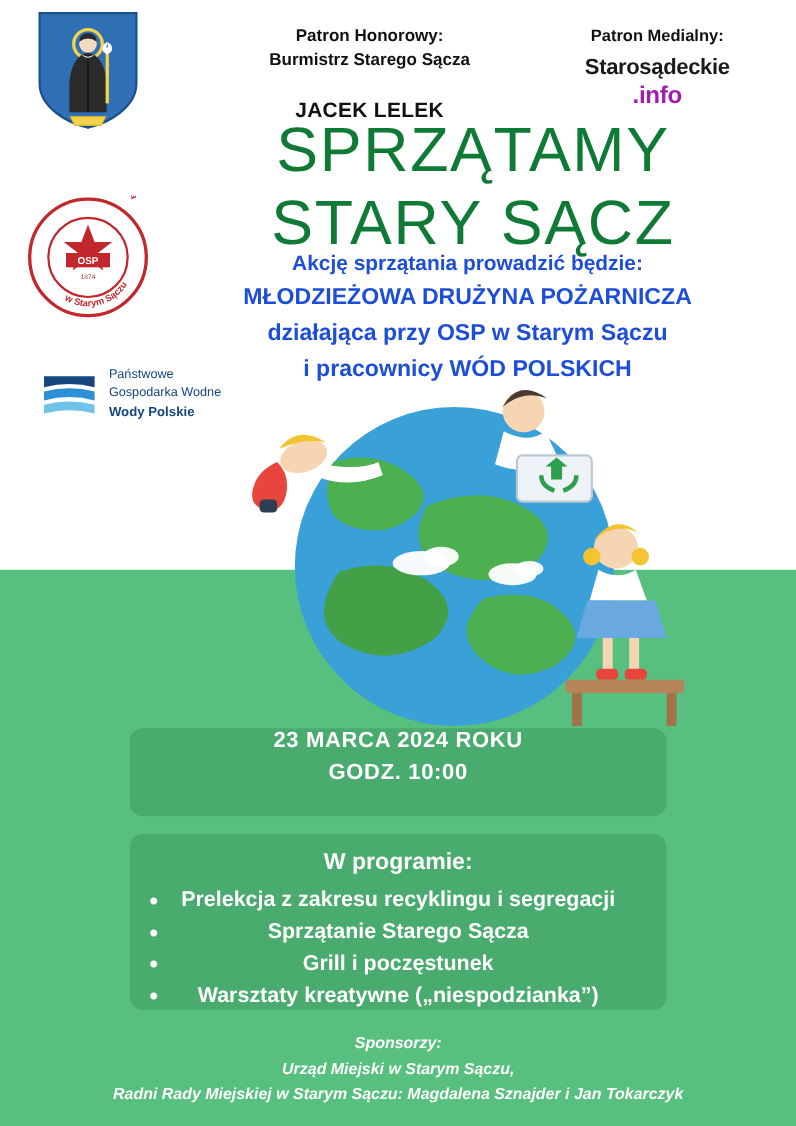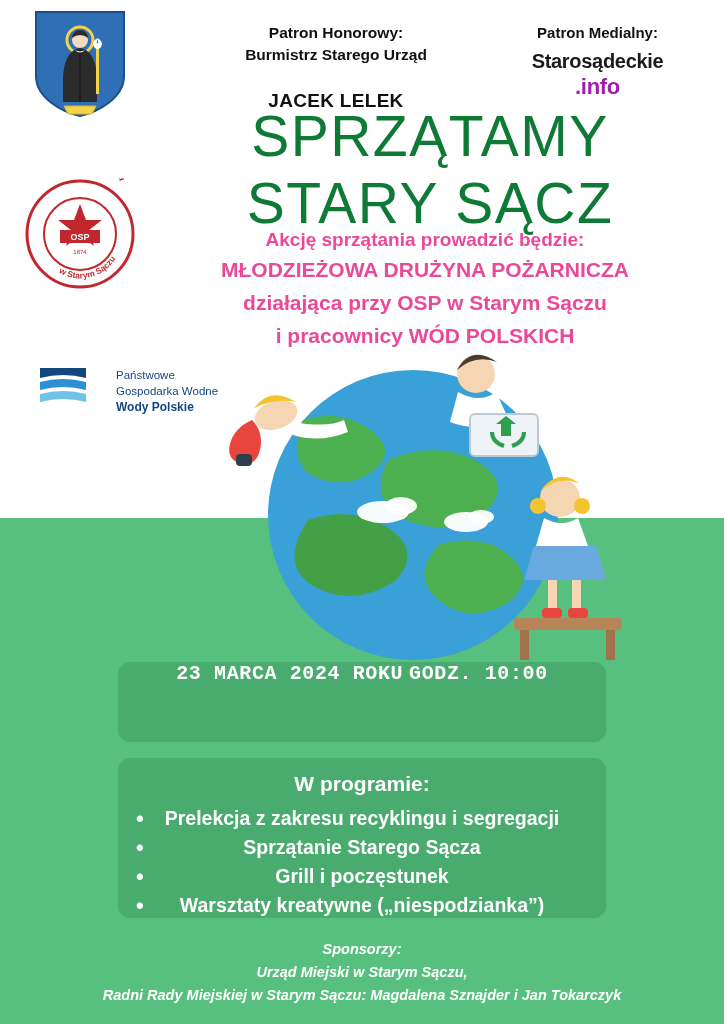--- a/index.html
+++ b/index.html
@@ -85,26 +85,26 @@
     position: absolute;
     left: 24px;
     top: 178px;
     width: 112px;
     height: 112px;
   }
   
   .wody-logo {
     position: absolute;
     left: 36px;
-    top: 350px;
+    top: 334px;
     width: 210px;
     height: 66px;
     display: flex;
-    align-items: flex-end;
-    gap: 26px;
+    align-items: flex-start;
+    gap: 9px;
   }
   .wody-mark {
     width: 54px;
     height: 56px;
     flex: 0 0 auto;
   }
   .wody-text {
     font-size: 11.5px;
     color: #14467f;
     line-height: 1.38;
@@ -129,21 +129,21 @@
   .headline .l2 {
     display: block;
   }
   
   .intro {
     position: absolute;
     left: 140px;
     top: 225px;
     width: 570px;
     text-align: center;
-    color: #ec4899;
+    color: #1d4ed8;
     font-weight: bold;
     font-size: 19px;
     line-height: 1.55;
   }
   .intro .big {
     font-size: 21px;
   }
   
   .illus {
     position: absolute;
@@ -160,26 +160,24 @@
     color: #ffffff;
     text-align: center;
     font-weight: bold;
   }
   .panel-date {
     left: 118px;
     top: 662px;
     width: 488px;
     height: 80px;
     display: flex;
-    flex-direction: row;
-    justify-content: center;
+    flex-direction: column;
     gap: 6px;
     font-size: 20px;
     letter-spacing: 0.6px;
-    font-family: Liberation Mono, monospace;
   }
   .panel-program {
     left: 118px;
     top: 758px;
     width: 488px;
     height: 160px;
     padding: 14px 0 0 0;
     box-sizing: border-box;
   }
   .panel-program .ptitle {
@@ -250,21 +248,21 @@
       <path d="M63.5 28 q7 4 3 10 q-3 -6 -3 -10 z" fill="#ffffff"></path>
       <path d="M63.5 28 q-7 4 -3 10 q3 -6 3 -10 z" fill="#ffffff"></path>
       <circle cx="63.5" cy="36" r="3" fill="#ffffff"></circle>
 
       <path d="M30 96 L62 96 L58 104 L34 104 Z" fill="#f2d34a" stroke="#d9b42f" stroke-width="1"></path>
     </svg>
   </div>
 
   <div class="patron-honorowy">
     <div>Patron Honorowy:</div>
-    <div>Burmistrz Starego Urząd</div>
+    <div>Burmistrz Starego Sącza</div>
     <div class="name">JACEK LELEK</div>
   </div>
 
   <div class="patron-medialny">
     <div>Patron Medialny:</div>
     <div class="media-name">Starosądeckie</div>
     <div class="media-sub">.info</div>
   </div>
 
   <div class="osp-badge">

